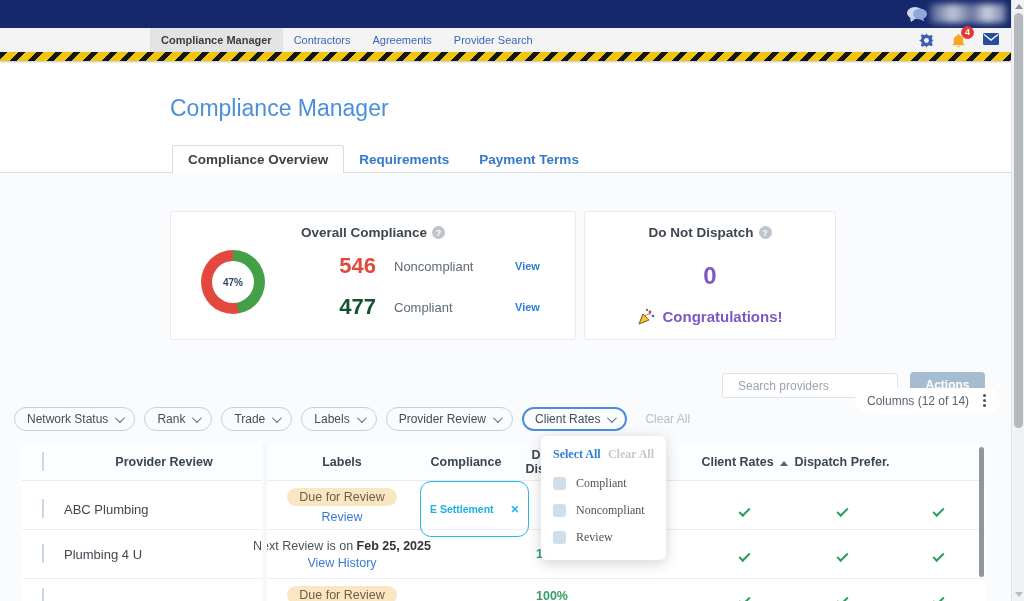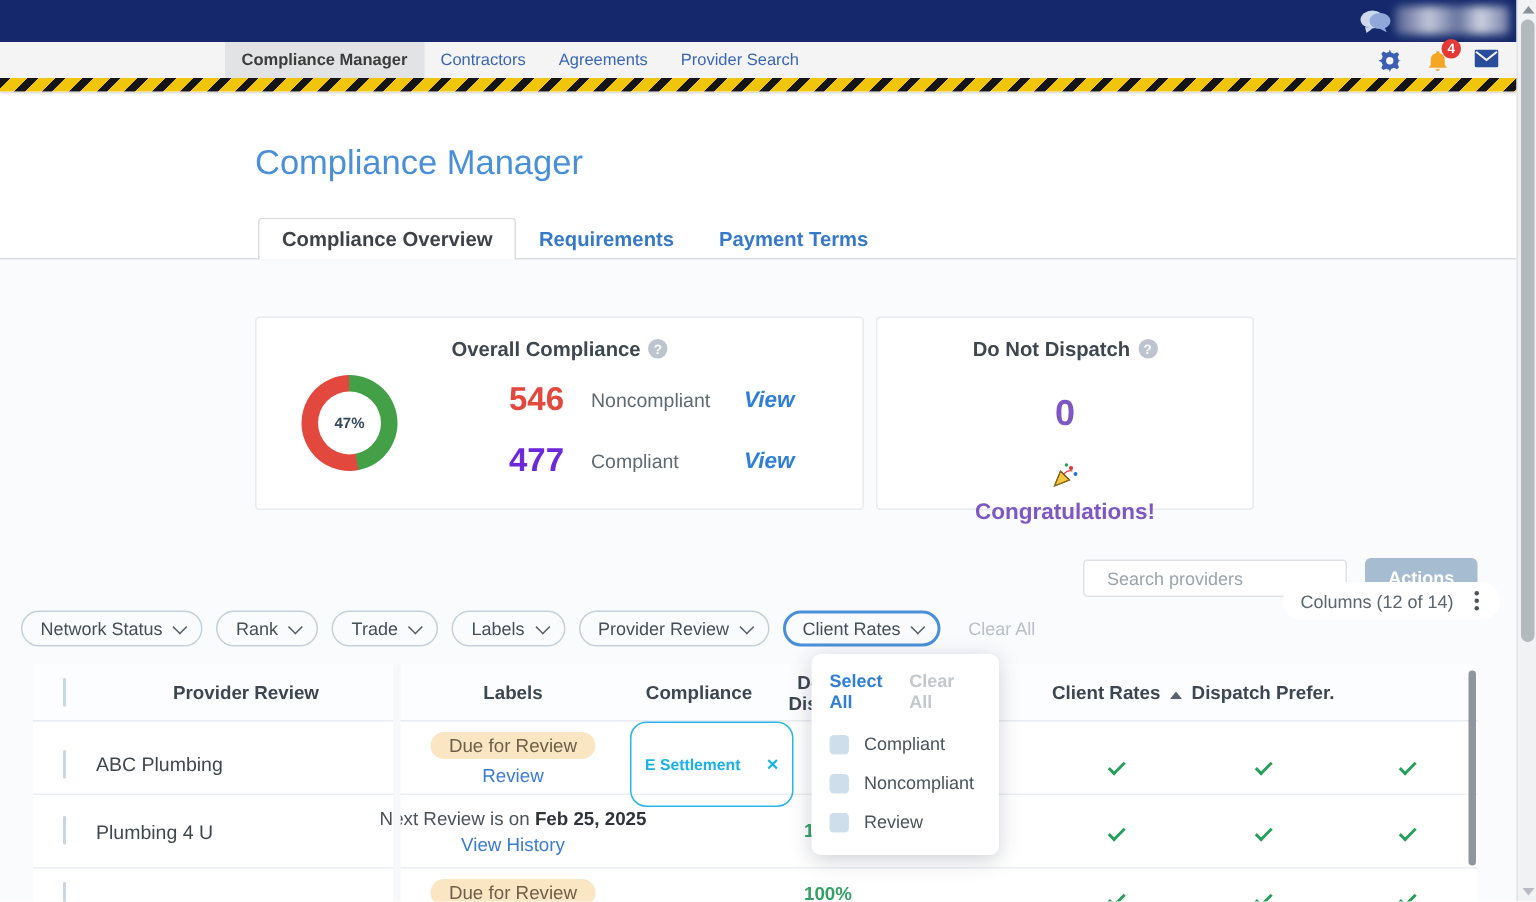--- a/index.html
+++ b/index.html
@@ -42,27 +42,27 @@
     font-size:13.5px; font-weight:bold; color:#3e4650; }
   .help-icon { width:13px; height:13px; border-radius:50%; background:#bcc5cd; color:#fff; font-size:9px; font-weight:bold;
     display:inline-flex; align-items:center; justify-content:center; }
   .card-overall { left:170px; width:406px; height:129px; }
   .donut { position:absolute; left:30px; top:38px; width:64px; height:64px; border-radius:50%; }
   .donut-hole { position:absolute; left:11px; top:11px; width:42px; height:42px; border-radius:50%; background:#fff;
     display:flex; align-items:center; justify-content:center; font-size:10px; font-weight:bold; color:#32495c; }
   .stat-row { position:absolute; left:150px; right:8px; height:32px; display:flex; align-items:center; }
   .stat-row.r1 { top:38px; } .stat-row.r2 { top:79px; }
   .stat-count { width:55px; text-align:right; font-size:22px; font-weight:bold; }
-  .stat-count.red { color:#e2483d; } .stat-count.green { color:#6d28d9; }
+  .stat-count.red { color:#e2483d; } .stat-count.green { color:#14532d; }
   .stat-label { margin-left:18px; width:90px; font-size:13px; color:#5f6a73; }
-  .stat-view { margin-left:12px; font-size:15px; font-weight:bold; color:#2f7ed8; cursor:pointer;font-style:italic; }
+  .stat-view { margin-left:31px; font-size:11px; font-weight:bold; color:#2f7ed8; cursor:pointer; }
   .card-dnd { left:584px; width:252px; height:129px; }
   .dnd-count { text-align:center; margin-top:22px; font-size:24px; font-weight:bold; color:#7e57c2; }
   .dnd-congrats { display:flex; justify-content:center; align-items:center; gap:8px; margin-top:18px;
-    font-size:15px; font-weight:bold; color:#7e57c2;flex-direction:column; }
+    font-size:15px; font-weight:bold; color:#7e57c2; }
 
   
   .search-box { position:absolute; left:722px; top:373px; width:176px; height:25px; background:#fff;
     border:1px solid #dfe3e7; border-radius:3px; display:flex; align-items:center; padding:0 8px; gap:7px; }
   .search-box input { border:none; outline:none; flex:1; font-size:12px; color:#a21caf; font-family:inherit; background:transparent; }
   .search-box input::placeholder { color:#9aa4ac; }
   .actions-btn { position:absolute; left:910px; top:372px; width:75px; height:26px; background:#a6bcd1; border:none;
     border-radius:4px; color:#fff; font-size:12px; font-weight:bold; cursor:pointer; font-family:inherit; }
 
   
@@ -102,21 +102,21 @@
   .check { display:inline-block; width:11px; height:6px; border-left:2.6px solid #28a05b; border-bottom:2.6px solid #28a05b;
     transform:rotate(-45deg); }
   .tr.partial > *, .tr.partial .review-cell { align-self:start; }
   .tr.partial { align-items:start; }
   .tr.partial .pad-top { padding-top:10px; }
   .col-seam { position:absolute; left:240px; top:0; width:5px; height:100%; background:#f7f8fa; }
   .tbl-vscroll { position:absolute; left:957px; top:4px; width:5px; height:130px; background:#8f969e; border-radius:3px; }
 
   
   .dropdown { position:absolute; left:541px; top:436px; width:125px; background:#fff; border-radius:6px;
-    box-shadow:0 3px 14px rgba(40,50,70,.22); z-index:6; padding-bottom:9px; }
+    box-shadow:0 3px 14px rgba(40,50,70,.22); z-index:6; padding-bottom:9px;font-family:Liberation Serif, serif; }
   .dd-head { display:flex; justify-content:space-between; padding:11px 12px 8px; font-size:12px; font-weight:bold; }
   .dd-selectall { color:#2f7ed8; cursor:pointer; }
   .dd-clearall { color:#c3c8cd; cursor:pointer; }
   .dd-opt { display:flex; align-items:center; gap:10px; padding:6px 12px; font-size:12px; color:#4b545c; cursor:pointer; }
   .dd-check { width:13px; height:13px; background:#cfdeeb; border-radius:3px; flex:none; }
 
   
   .pg-scroll { position:absolute; right:0; top:0; width:13px; height:601px; background:#f1f2f3; border-left:1px solid #e2e3e4; z-index:9; }
   .pg-arrow-up { position:absolute; top:4px; left:3px; width:0; height:0; border-left:4px solid transparent;
     border-right:4px solid transparent; border-bottom:5px solid #8b9095; }

